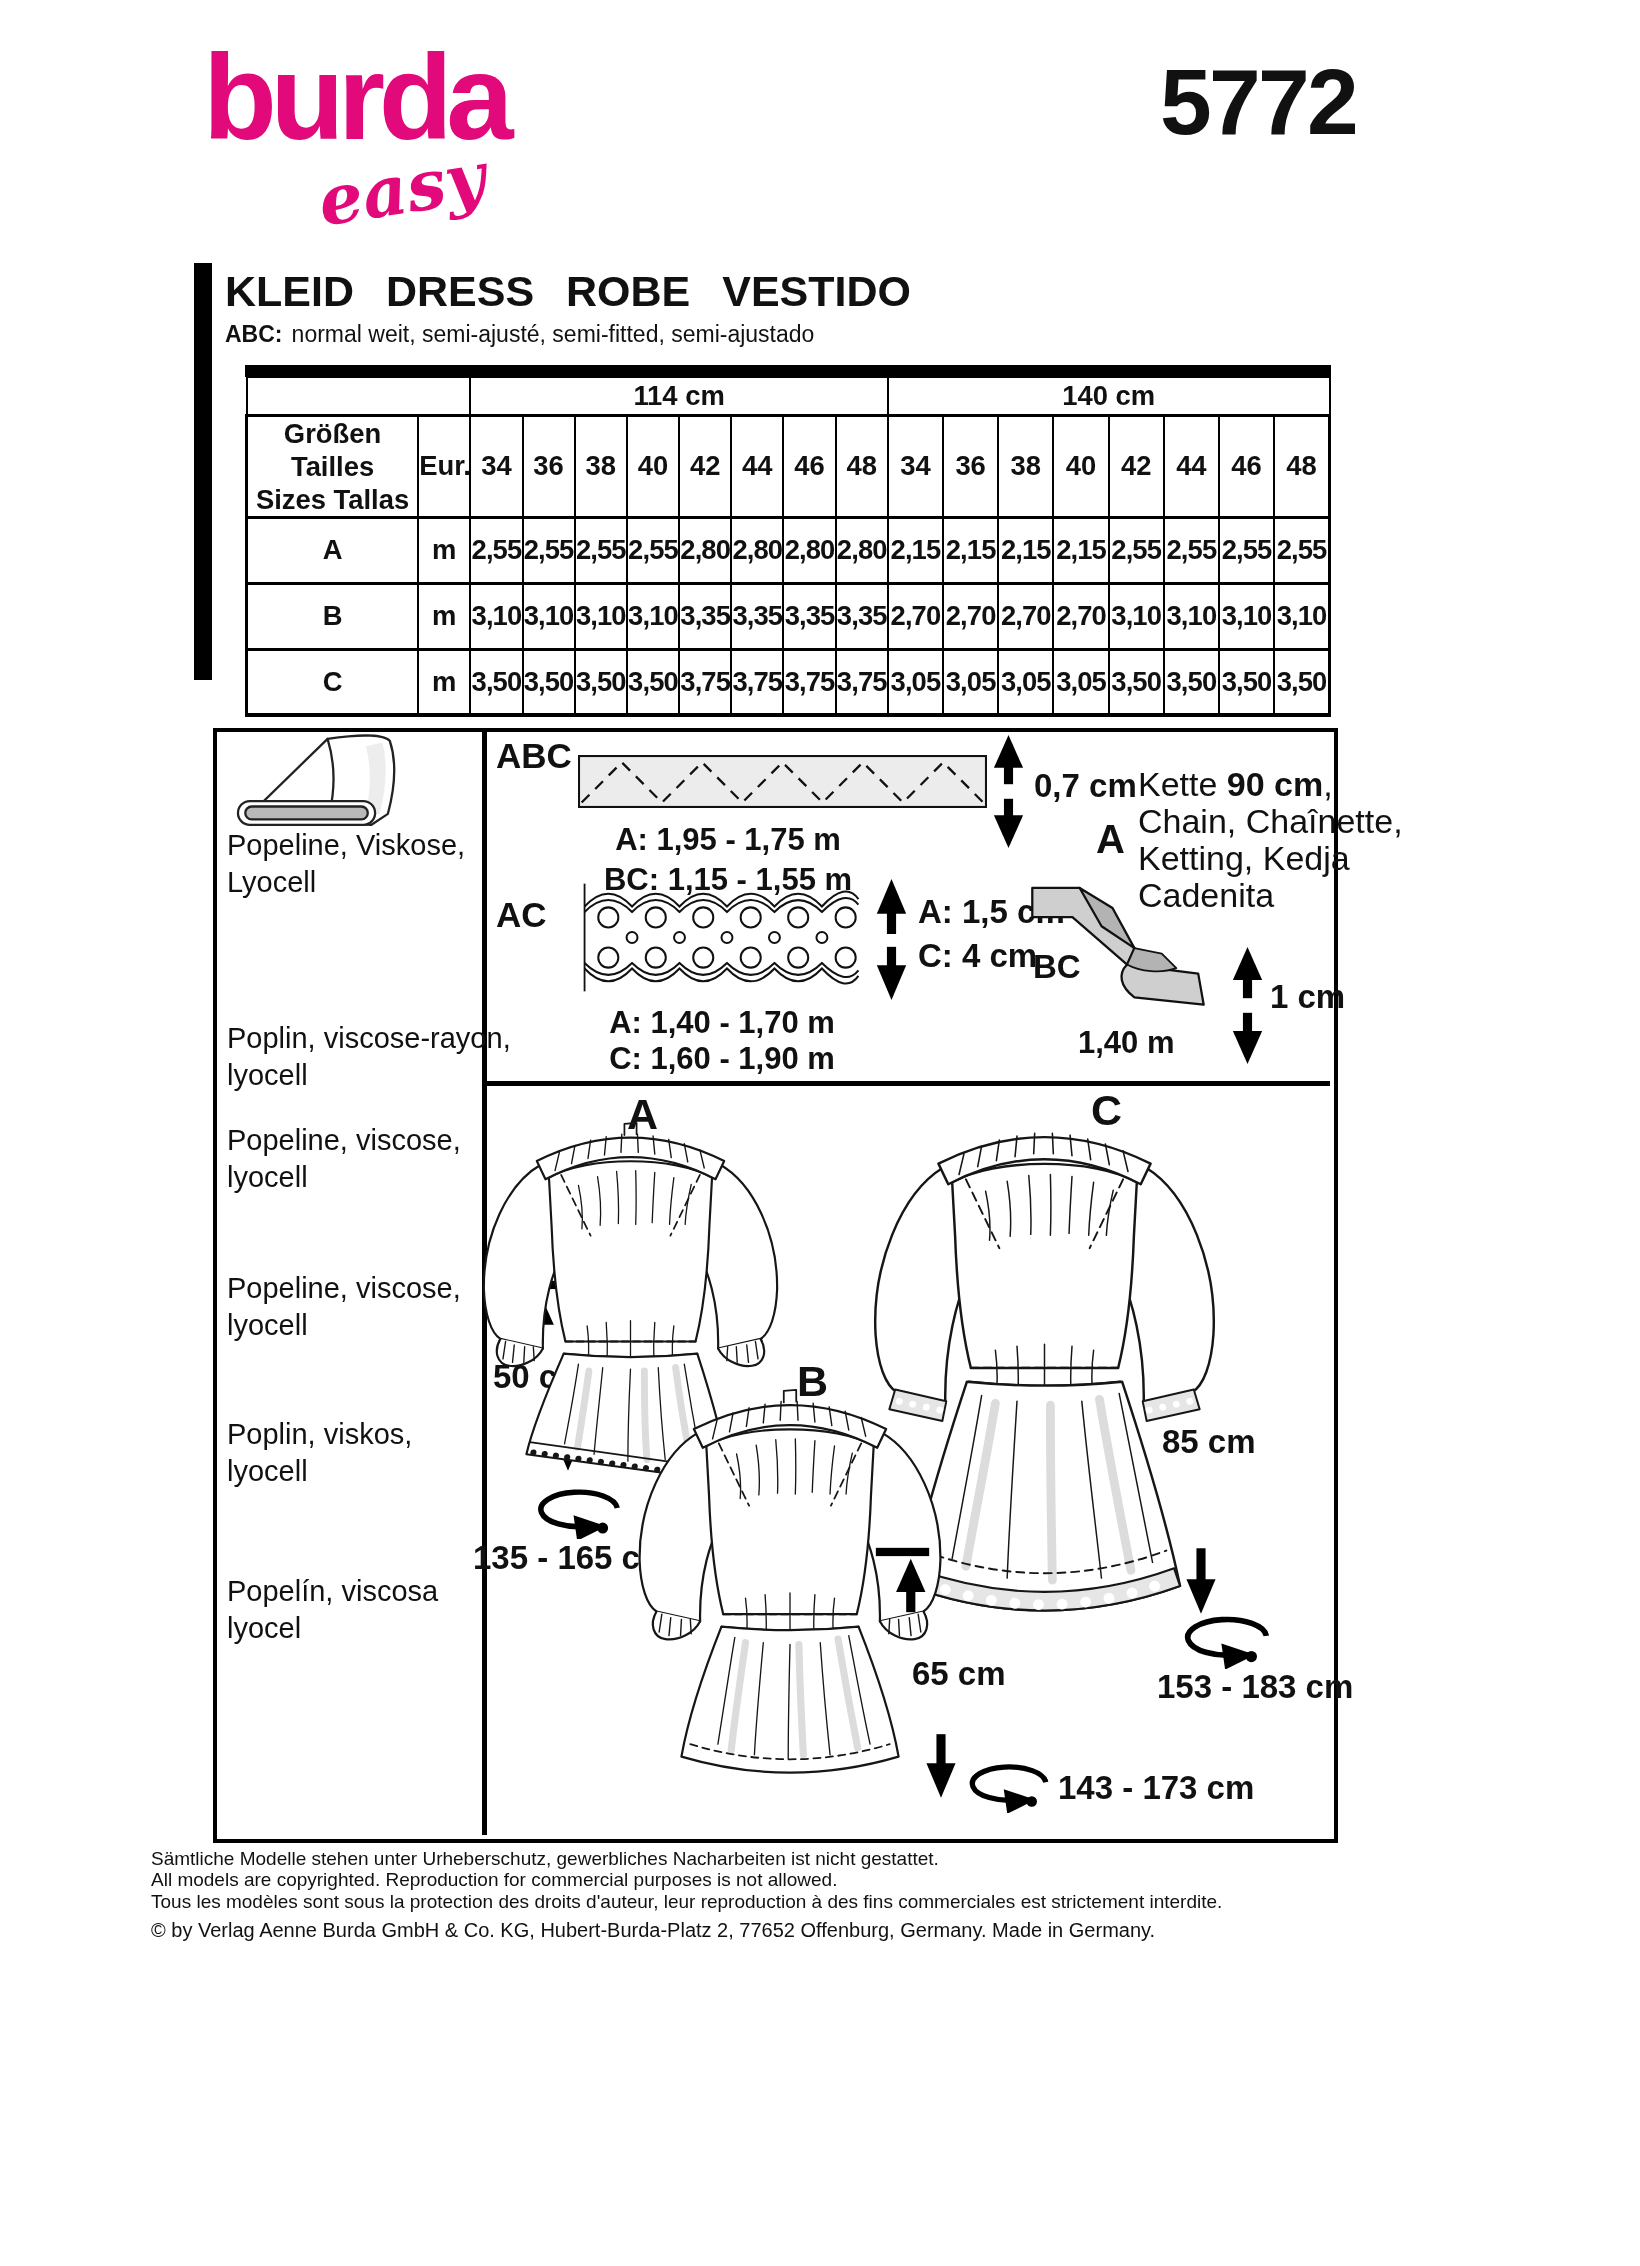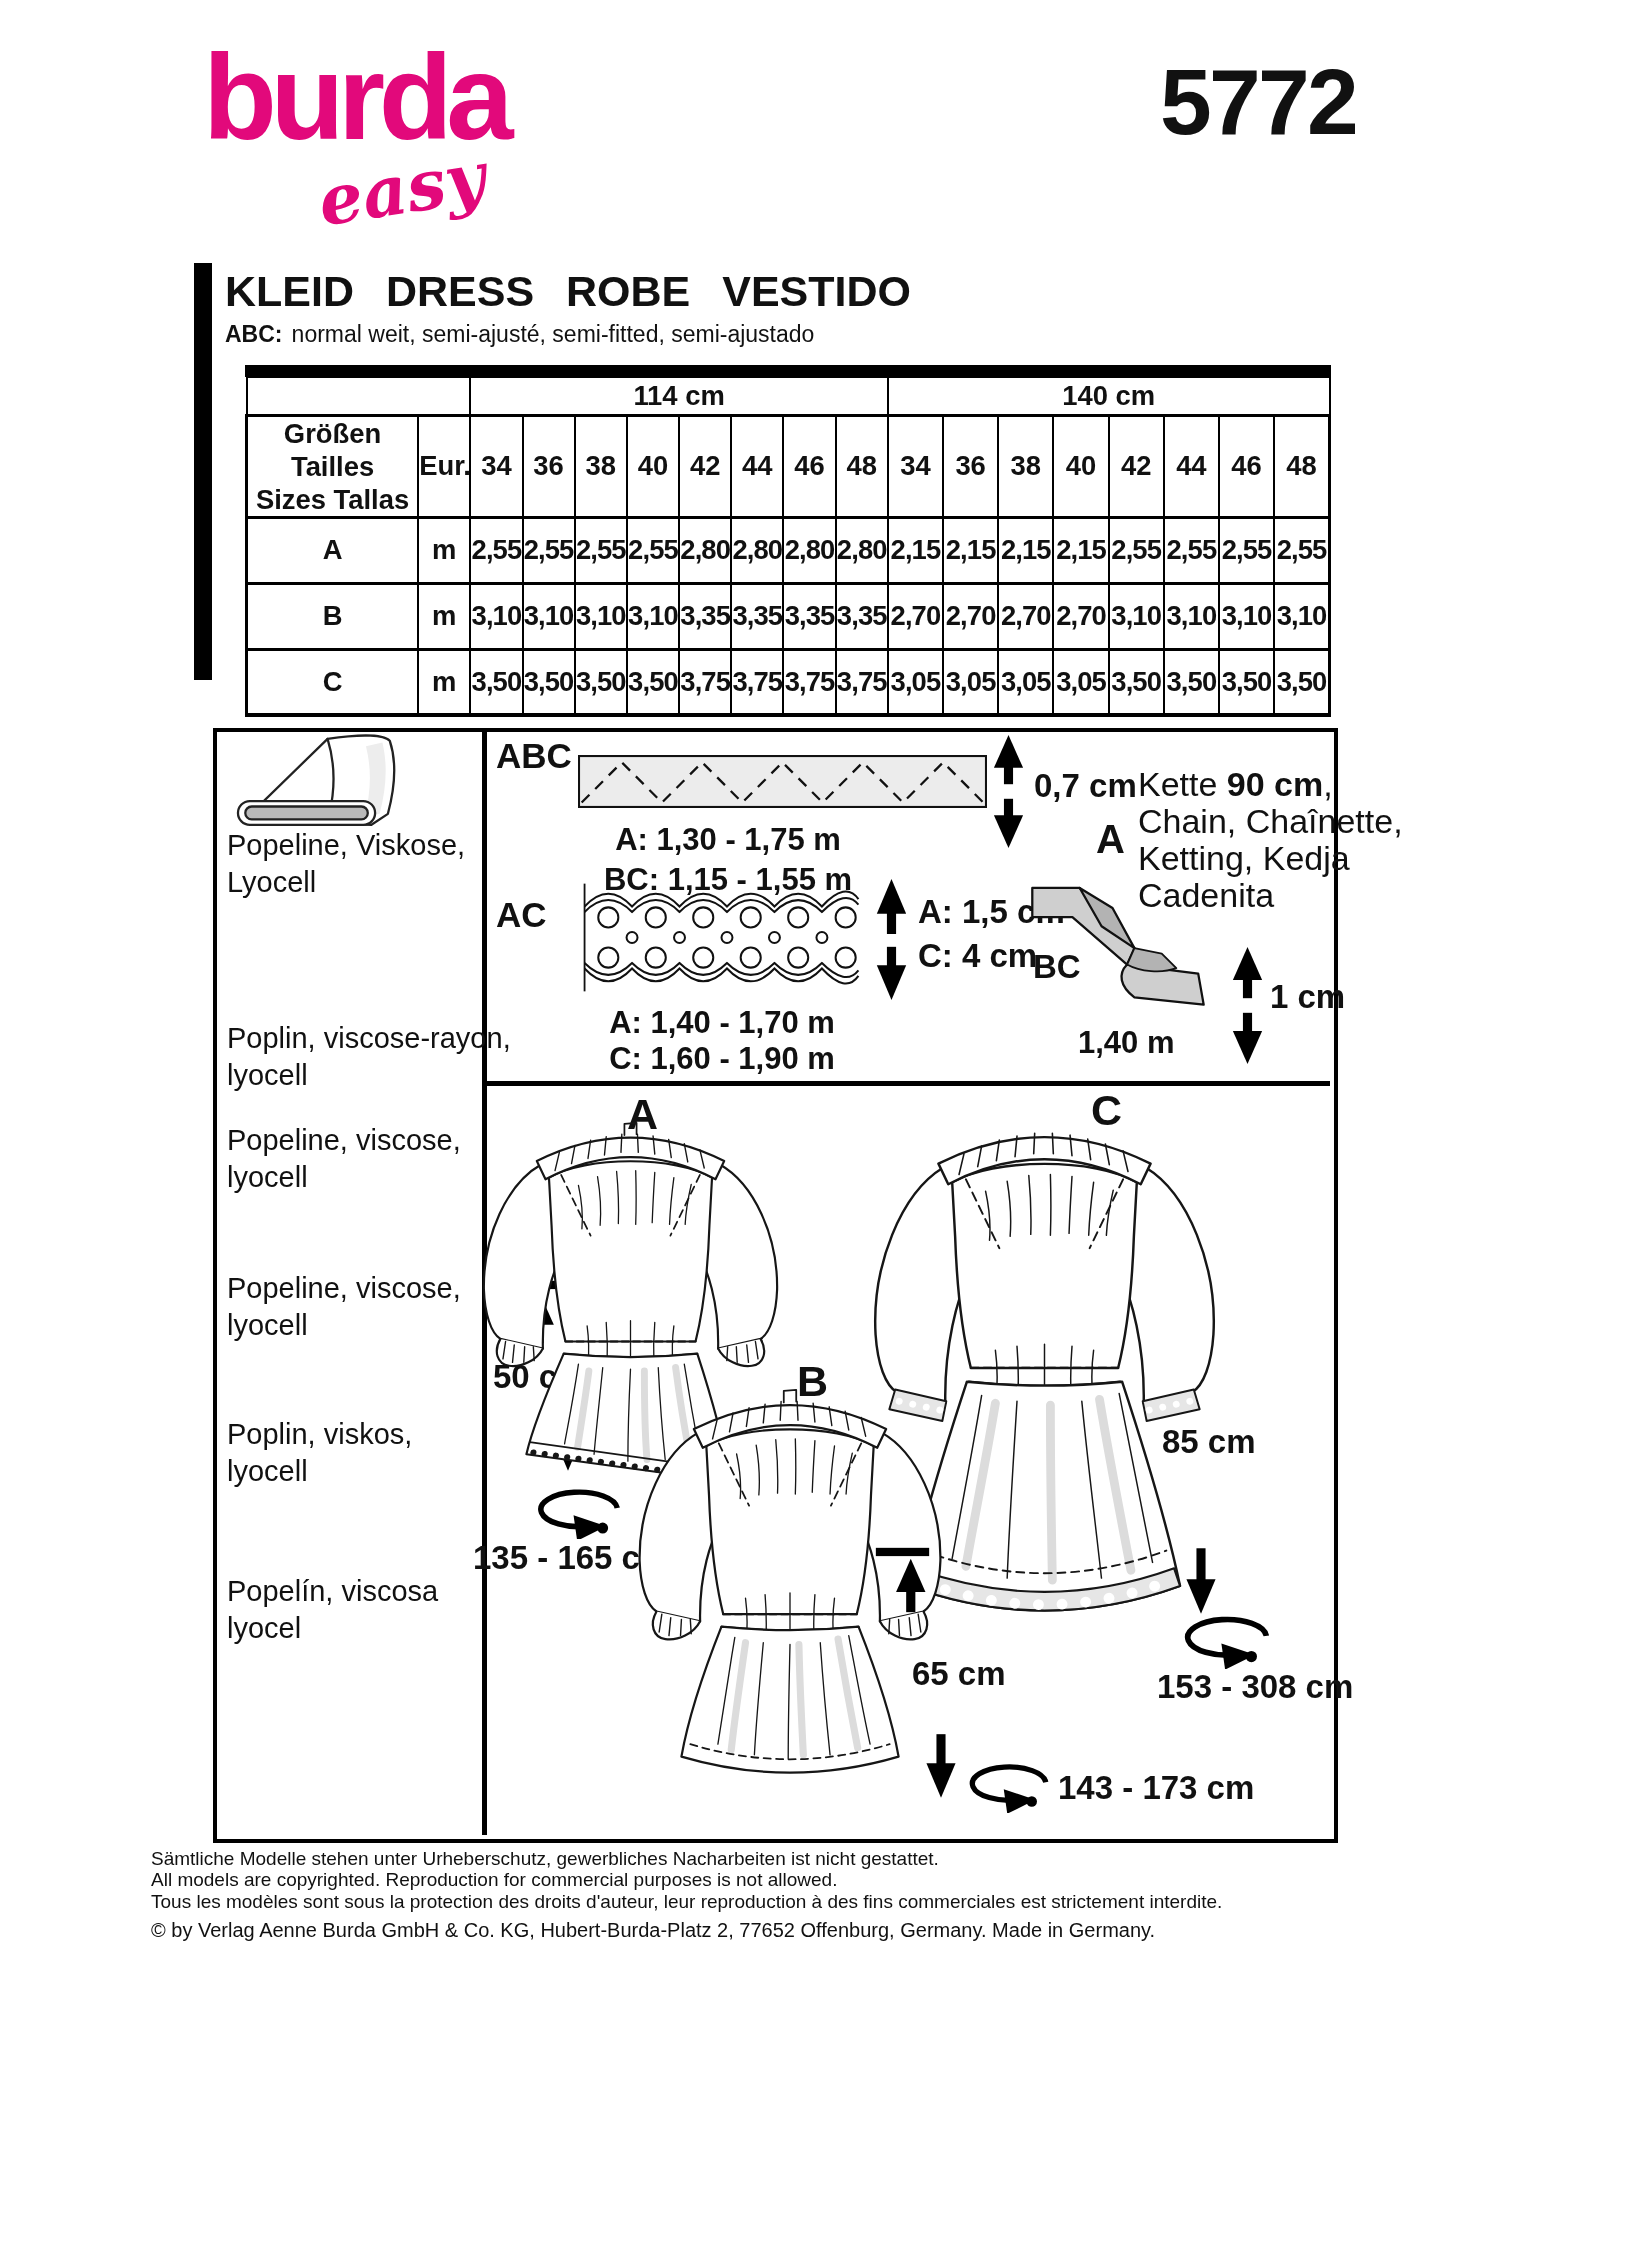--- a/index.html
+++ b/index.html
@@ -207,21 +207,21 @@
     <rect x="1" y="1" width="446" height="56" fill="#ececec" stroke="#111" stroke-width="2.5"></rect>
     <path d="M4,52 L48,8 L92,52 L136,8 L180,52 L224,8 L268,52 L312,8 L356,52 L400,8 L444,52" fill="none" stroke="#111" stroke-width="2.5" stroke-dasharray="12 9"></path>
   </svg>
   <svg class="abs" style="left:990px;top:735px;" width="37" height="113" viewBox="0 0 40 124">
     <polygon points="20,0 4,36 36,36" fill="#000"></polygon>
       <rect x="15" y="32" width="10" height="22" fill="#000"></rect>
     <rect x="15" y="70" width="10" height="22" fill="#000"></rect>
       <polygon points="20,124 4,88 36,88" fill="#000"></polygon>
   </svg>
   <div class="abs dim-text" style="left:1034px;top:769px;">0,7 cm</div>
-  <div class="abs yardage" style="left:527px;top:824px;">A: 1,30 - 1,75 m</div>
+  <div class="abs yardage" style="left:527px;top:824px;">A: 1,95 - 1,75 m</div>
   <div class="abs yardage" style="left:527px;top:864px;">BC: 1,15 - 1,55 m</div>
 
   <div class="abs diagram-label" style="left:496px;top:897px;">AC</div>
   <svg class="abs" style="left:580px;top:879px;" width="283" height="117" viewBox="0 0 310 128">
     <g fill="none" stroke="#111" stroke-width="2.2">
       <path d="M5,30 Q31,2 57,30 Q83,2 109,30 Q135,2 161,30 Q187,2 213,30 Q239,2 265,30 Q291,2 305,22"></path>
       <path d="M5,36 Q31,10 57,36 Q83,10 109,36 Q135,10 161,36 Q187,10 213,36 Q239,10 265,36 Q291,10 305,28"></path>
       <path d="M5,98 Q31,126 57,98 Q83,126 109,98 Q135,126 161,98 Q187,126 213,98 Q239,126 265,98 Q291,126 305,106"></path>
       <path d="M5,92 Q31,118 57,92 Q83,118 109,92 Q135,118 161,92 Q187,118 213,92 Q239,118 265,92 Q291,118 305,100"></path>
       <circle cx="31" cy="42" r="11"></circle>
@@ -358,21 +358,21 @@
   <div class="abs dim-text" style="left:1162px;top:1425px;">85 cm</div>
   <svg class="abs" style="left:1181px;top:1548px;" width="40" height="66" viewBox="0 0 44 72">
     <rect x="17" y="0" width="10" height="36" fill="#000"></rect>
       <polygon points="22,72 6,34 38,34" fill="#000"></polygon>
   </svg>
   <svg class="abs" style="left:1182px;top:1614px;" width="90" height="55" viewBox="0 0 96 56">
     <path d="M90,22 A42,19 0 1 0 58,42" fill="none" stroke="#000" stroke-width="6"></path>
     <polygon points="42,30 78,42 46,58" fill="#000"></polygon>
       <circle cx="74" cy="44" r="6" fill="#000"></circle>
   </svg>
-  <div class="abs dim-text" style="left:1157px;top:1670px;">153 - 308 cm</div>
+  <div class="abs dim-text" style="left:1157px;top:1670px;">153 - 183 cm</div>
 
   <div class="abs view-label" style="left:797px;top:1360px;z-index:4;">B</div>
   <svg class="abs" style="left:612px;top:1361px;z-index:3;" width="356" height="437" viewBox="0 0 400 490">
     <g stroke="#161616" stroke-width="2.5" fill="none" stroke-linecap="round" stroke-linejoin="round">
       <path fill="#fff" d="M97,80 C58,102 30,162 31,224 C32,252 39,274 50,281 L99,292 C98,248 107,198 136,158 L143,116 Z"></path>
       <path fill="#fff" d="M50,281 C42,295 46,310 60,312 C74,314 92,306 99,292"></path>
       <path stroke-width="1.6" d="M56,284 l-3,20 M66,288 l-2,20 M78,290 l-1,18 M88,290 l1,16"></path>
       <path fill="#fff" d="M303,80 C342,102 370,162 369,224 C368,252 361,274 350,281 L301,292 C302,248 293,198 264,158 L257,116 Z"></path>
       <path fill="#fff" d="M350,281 C358,295 354,310 340,312 C326,314 308,306 301,292"></path>
       <path stroke-width="1.6" d="M344,284 l3,20 M334,288 l2,20 M322,290 l1,18 M312,290 l-1,16"></path>

